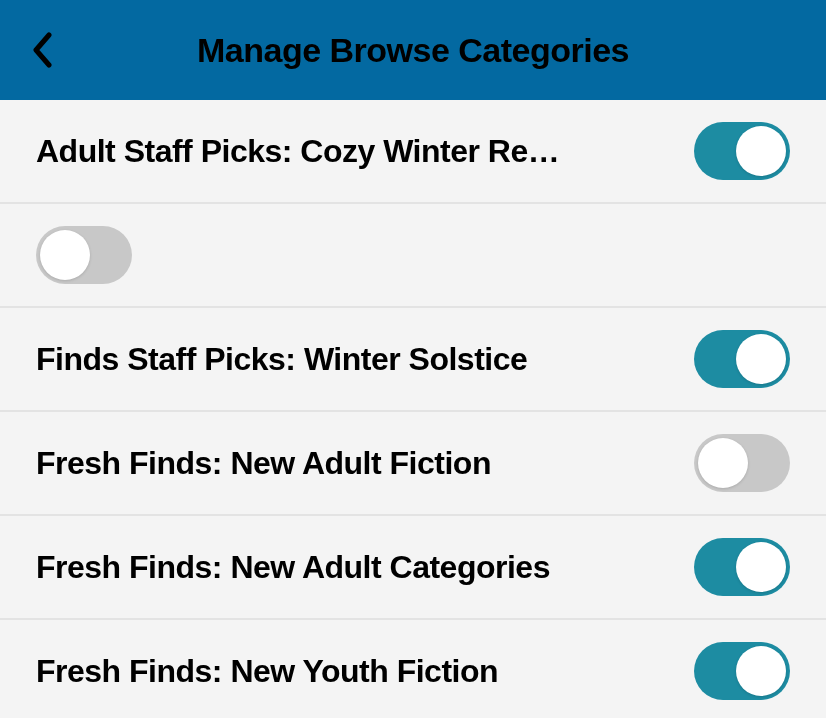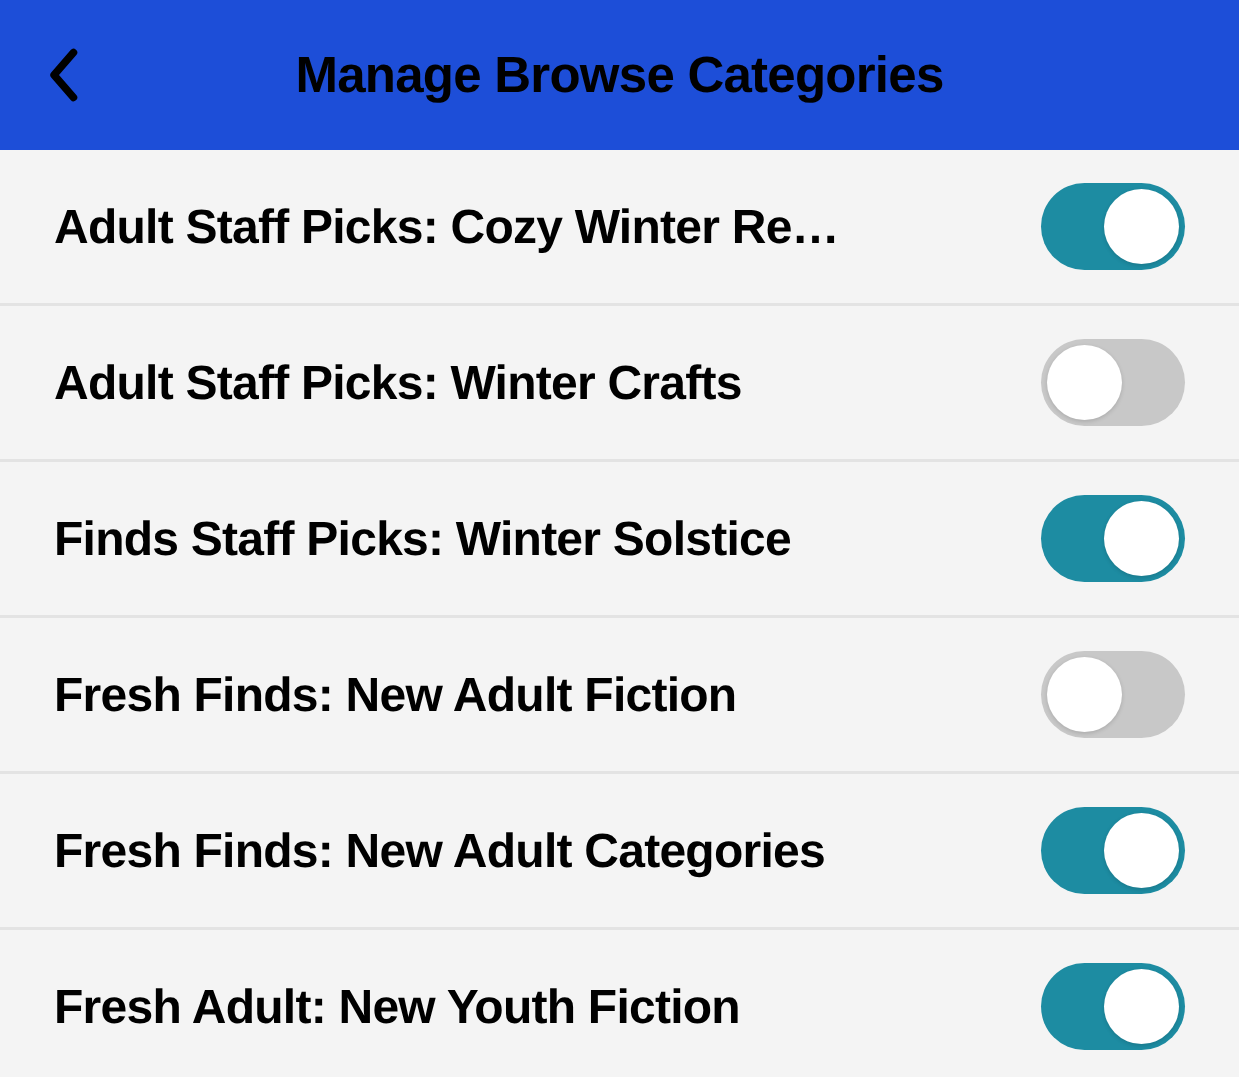--- a/index.html
+++ b/index.html
@@ -4,21 +4,21 @@
   <style>
     * { margin: 0; padding: 0; box-sizing: border-box; }
     body {
       font-family: -apple-system, BlinkMacSystemFont, "Segoe UI", Helvetica, Arial, sans-serif;
       background: #f4f4f4;
       width: 826px;
       height: 718px;
       overflow: hidden;
     }
     .header {
-      background: #1d4ed8;
+      background: #0369a1;
       height: 100px;
       display: flex;
       align-items: center;
       position: relative;
     }
     .back-btn {
       position: absolute;
       left: 22px;
       top: 50%;
       transform: translateY(-50%);
@@ -101,21 +101,20 @@
 </div>
 
 <div class="list">
   <div class="row">
     <div class="row-label">Adult Staff Picks: Cozy Winter Re…</div>
     <div class="toggle on">
         <div class="knob"></div>
       </div>
   </div>
   <div class="row">
-    <div class="row-label">Adult Staff Picks: Winter Crafts</div>
     <div class="toggle off">
         <div class="knob"></div>
       </div>
   </div>
   <div class="row">
     <div class="row-label">Finds Staff Picks: Winter Solstice</div>
     <div class="toggle on">
         <div class="knob"></div>
       </div>
   </div>
@@ -125,18 +124,18 @@
         <div class="knob"></div>
       </div>
   </div>
   <div class="row">
     <div class="row-label">Fresh Finds: New Adult Categories</div>
     <div class="toggle on">
         <div class="knob"></div>
       </div>
   </div>
   <div class="row">
-    <div class="row-label">Fresh Adult: New Youth Fiction</div>
+    <div class="row-label">Fresh Finds: New Youth Fiction</div>
     <div class="toggle on">
         <div class="knob"></div>
       </div>
   </div>
 </div>
 
 </body></html>

